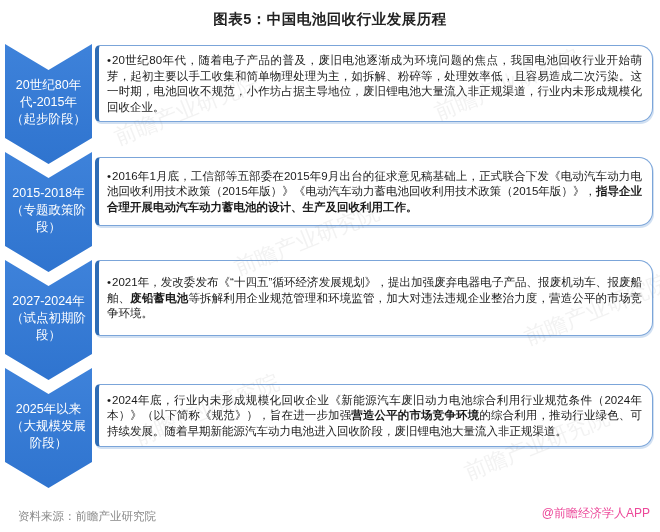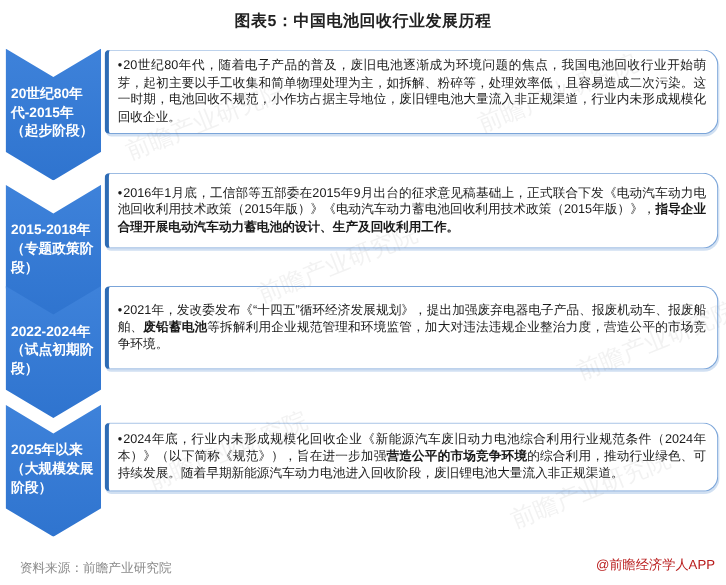--- a/index.html
+++ b/index.html
@@ -14,21 +14,21 @@
   }
   
   .chevron{
     position:absolute;left:5px;width:87px;height:120px;
     background:linear-gradient(180deg,#3e82da 0%,#2f74cf 100%);
     clip-path:polygon(0 0,50% 26px,100% 0,100% calc(100% - 26px),50% 100%,0 calc(100% - 26px));
     display:flex;align-items:center;justify-content:center;
     padding:28px 5px 32px;box-sizing:border-box;
   }
   .chevron .lbl{
-    color:#ffffff;font-size:12.5px;line-height:17px;font-weight:700;
+    color:#ffffff;font-size:12.5px;line-height:17px;text-align:center;font-weight:400;
   }
   
   .desc-box{
     position:absolute;left:95px;right:7px;box-sizing:border-box;
     background:#ffffff;
     border:1.5px solid #7ba5d9;border-left:4px solid #2e6cb5;
     border-radius:5px 14px 14px 5px;
     box-shadow:1px 2px 0 rgba(123,165,217,.35);
     padding:7px 10px 6px 8px;
     display:flex;flex-direction:column;justify-content:center;gap:2px;
@@ -36,48 +36,48 @@
   .bullet{
     font-size:11.5px;line-height:15.5px;color:#1a1a1a;text-align:justify;
   }
   .bullet .mk{margin-right:1px;}
   .bullet .b{font-weight:bold;}
   
   .src{
     position:absolute;left:18px;bottom:8px;font-size:11.5px;color:#8a8a8a;text-align:right;
   }
   .credit{
-    position:absolute;right:10px;bottom:10px;font-size:12px;color:#b91c1c;
+    position:absolute;right:10px;bottom:10px;font-size:12px;color:#ec4899;
   }
   
   .wm{
     position:absolute;font-size:22px;color:rgba(130,130,130,0.10);
     transform:rotate(-22deg);white-space:nowrap;pointer-events:none;z-index:5;
   }
 </style>
 </head>
 <body>
 
 <div id="canvas">
   <div class="title">图表5：中国电池回收行业发展历程</div>
   <div id="timeline">
       <div class="chevron" style="top: 44px;">
         <span class="lbl">20世纪80年代-2015年（起步阶段）</span>
       </div>
       <div class="desc-box" style="top: 45px; min-height: 77px;">
         <div class="bullet"><span class="mk">•</span><span>20世纪80年代，随着电子产品的普及，废旧电池逐渐成为环境问题的焦点，我国电池回收行业开始萌芽，起初主要以手工收集和简单物理处理为主，如拆解、粉碎等，处理效率低，且容易造成二次污染。这一时期，电池回收不规范，小作坊占据主导地位，废旧锂电池大量流入非正规渠道，行业内未形成规模化回收企业。</span></div>
       </div>
-      <div class="chevron" style="top: 168px;">
+      <div class="chevron" style="top: 152px;">
         <span class="lbl">2015-2018年（专题政策阶段）</span>
       </div>
       <div class="desc-box" style="top: 157px; min-height: 69px; align-items: flex-end;">
         <div class="bullet"><span class="mk">•</span><span>2016年1月底，工信部等五部委在2015年9月出台的征求意见稿基础上，正式联合下发《电动汽车动力电池回收利用技术政策（2015年版）》《电动汽车动力蓄电池回收利用技术政策（2015年版）》，</span><span class="b">指导企业合理开展电动汽车动力蓄电池的设计、生产及回收利用工作。</span></div>
       </div>
       <div class="chevron" style="top: 260px;">
-        <span class="lbl">2022-2024年（试点初期阶段）</span>
+        <span class="lbl">2027-2024年（试点初期阶段）</span>
       </div>
       <div class="desc-box" style="top: 260px; min-height: 76px;">
         <div class="bullet"><span class="mk">•</span><span>2021年，发改委发布《“十四五”循环经济发展规划》，提出加强废弃电器电子产品、报废机动车、报废船舶、</span><span class="b">废铅蓄电池</span><span>等拆解利用企业规范管理和环境监管，加大对违法违规企业整治力度，营造公平的市场竞争环境。</span></div>
       </div>
       <div class="chevron" style="top: 368px;">
         <span class="lbl">2025年以来（大规模发展阶段）</span>
       </div>
       <div class="desc-box" style="top: 384px; min-height: 63px;">
         <div class="bullet"><span class="mk">•</span><span>2024年底，行业内未形成规模化回收企业《新能源汽车废旧动力电池综合利用行业规范条件（2024年本）》（以下简称《规范》），旨在进一步加强</span><span class="b">营造公平的市场竞争环境</span><span>的综合利用，推动行业绿色、可持续发展。随着早期新能源汽车动力电池进入回收阶段，废旧锂电池大量流入非正规渠道。</span></div>
       </div>

